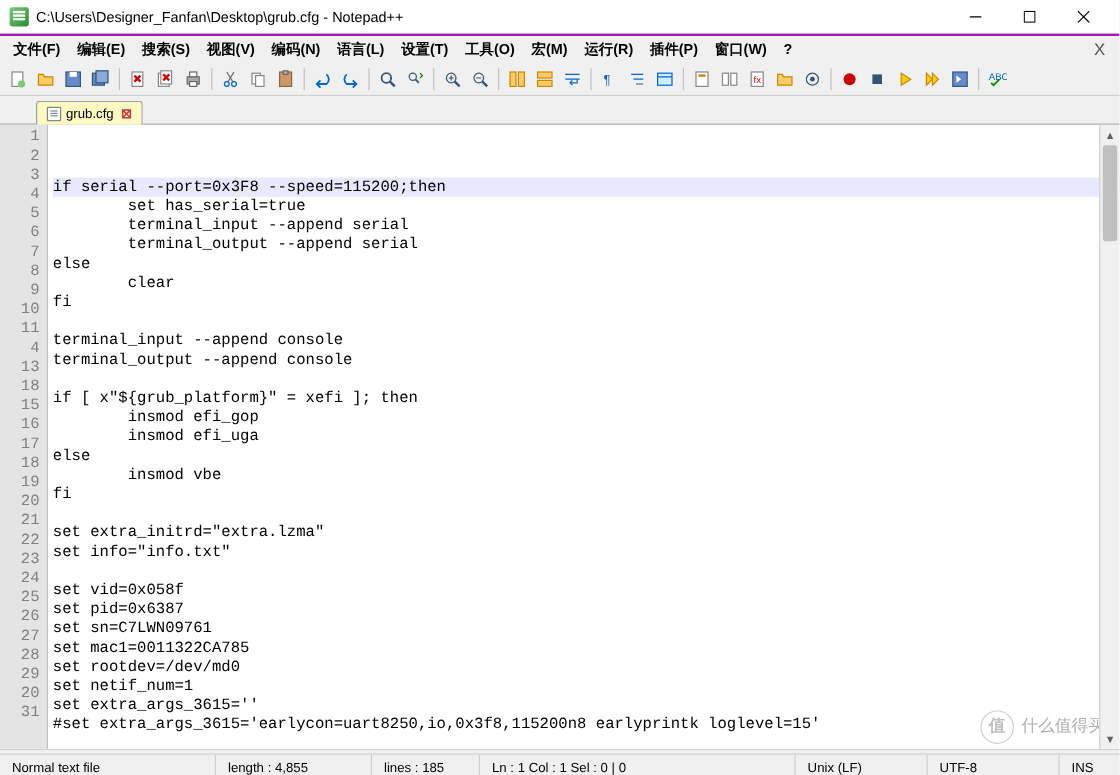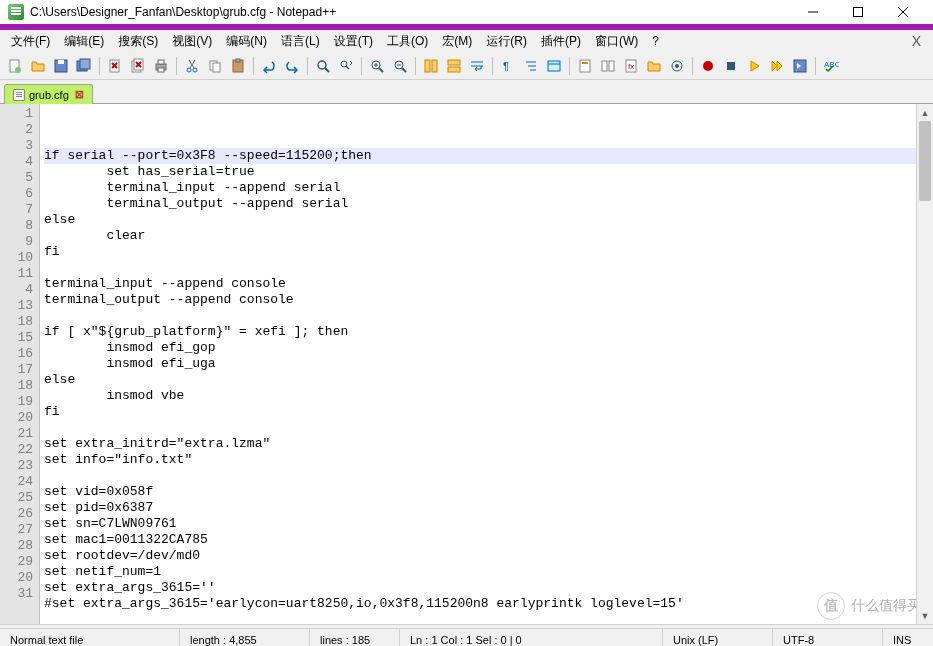--- a/index.html
+++ b/index.html
@@ -1,32 +1,32 @@
 <!DOCTYPE html>
 <html><head>
 <meta charset="utf-8">
 <style>
 * { box-sizing: border-box; margin: 0; padding: 0; }
 body { font-family: "Microsoft YaHei", "Segoe UI", sans-serif; font-size: 12px; background: #f0f0f0; overflow: hidden; width: 933px; height: 646px; }
-.titlebar { background: #fff; height: 30px; display: flex; align-items: center; padding: 0 8px; border-bottom: 6px solid #a21caf; }
+.titlebar { background: #fff; height: 30px; display: flex; align-items: center; padding: 0 8px; border-bottom: 2px solid #a21caf; }
 .titlebar .icon { width: 16px; height: 16px; margin-right: 6px; background: linear-gradient(135deg,#7fc97f,#2a8a2a); border-radius: 2px; position: relative; }
 .titlebar .icon::after { content:""; position:absolute; left:3px; top:3px; width:10px; height:2px; background:#fff; box-shadow:0 3px 0 #fff,0 6px 0 #fff; }
 .titlebar .title { flex: 1; color: #000; font-size: 12px; }
 .winbtns { display: flex; gap: 0; }
 .winbtn { width: 45px; height: 30px; display: flex; align-items: center; justify-content: center; cursor: pointer; }
 .winbtn svg { width: 10px; height: 10px; }
 .menubar { background: #f0f0f0; height: 22px; display: flex; align-items: center; padding: 0 4px; font-size: 12px; color: #000; }
-.menubar .menuitem { padding: 2px 7px; cursor: pointer; }
+.menubar .menuitem { padding: 2px 7px; cursor: pointer; font-weight: bold; }
 .menubar .mclose { margin-left: auto; padding: 0 8px; cursor:pointer; font-size:14px; color:#555;}
 .toolbar { background: #f0f0f0; height: 28px; display: flex; align-items: center; padding: 2px 4px; gap: 1px; border-bottom: 1px solid #d0d0d0; }
 .tbtn { width: 22px; height: 22px; display: flex; align-items: center; justify-content: center; cursor: pointer; border: 1px solid transparent; border-radius: 2px; }
 .tsep { width: 1px; height: 18px; background: #c0c0c0; margin: 0 3px; }
 .tbtn svg { width: 16px; height: 16px; }
 .tabbar { background: #f0f0f0; height: 24px; display: flex; align-items: flex-end; padding: 0 4px; border-bottom: 1px solid #a0a0a0; }
-.tab { background: #bef264; border: 1px solid #a0a0a0; border-bottom: none; border-radius: 3px 3px 0 0; padding: 3px 8px; font-size: 11px; display: flex; align-items: center; gap: 4px; margin-bottom: -1px; }
+.tab { background: #fef9c3; border: 1px solid #a0a0a0; border-bottom: none; border-radius: 3px 3px 0 0; padding: 3px 8px; font-size: 11px; display: flex; align-items: center; gap: 4px; margin-bottom: -1px; margin-left: 26px; }
 .tab .ficon { width: 12px; height: 12px; background:#fff; border:1px solid #888; border-radius:1px; position:relative;}
 .tab .ficon::after{content:"";position:absolute;left:2px;top:2px;width:6px;height:1px;background:#888;box-shadow:0 2px 0 #888,0 4px 0 #888;}
 .tab .xclose { color: #c04040; font-weight: bold; cursor: pointer; margin-left: 2px; }
 .editor { display: flex; background: #fff; height: 520px; position:relative; }
 .gutter { background: #e4e4e4; width: 40px; text-align: right; color: #808080; font-family: "Courier New", monospace; font-size: 13px; line-height: 16px; padding: 2px 6px 2px 2px; user-select: none; border-right: 1px solid #c0c0c0; }
 .code { flex: 1; font-family: "Courier New", monospace; font-size: 13px; line-height: 16px; padding: 2px 0 2px 4px; white-space: pre; overflow: hidden; color:#000; position:relative;margin-top:10px;}
 .line { height: 16px; }
 .line.hl { background: #e8e8ff; }
 .watermark { position: absolute; right: 12px; bottom: 4px; display:flex; align-items:center; gap:6px; color:#b0b0b0; font-size:14px; pointer-events:none;}
 .watermark .wmcircle{ width:28px;height:28px;border:1px solid #d0d0d0;border-radius:50%;display:flex;align-items:center;justify-content:center;color:#c0c0c0;font-weight:bold;}

